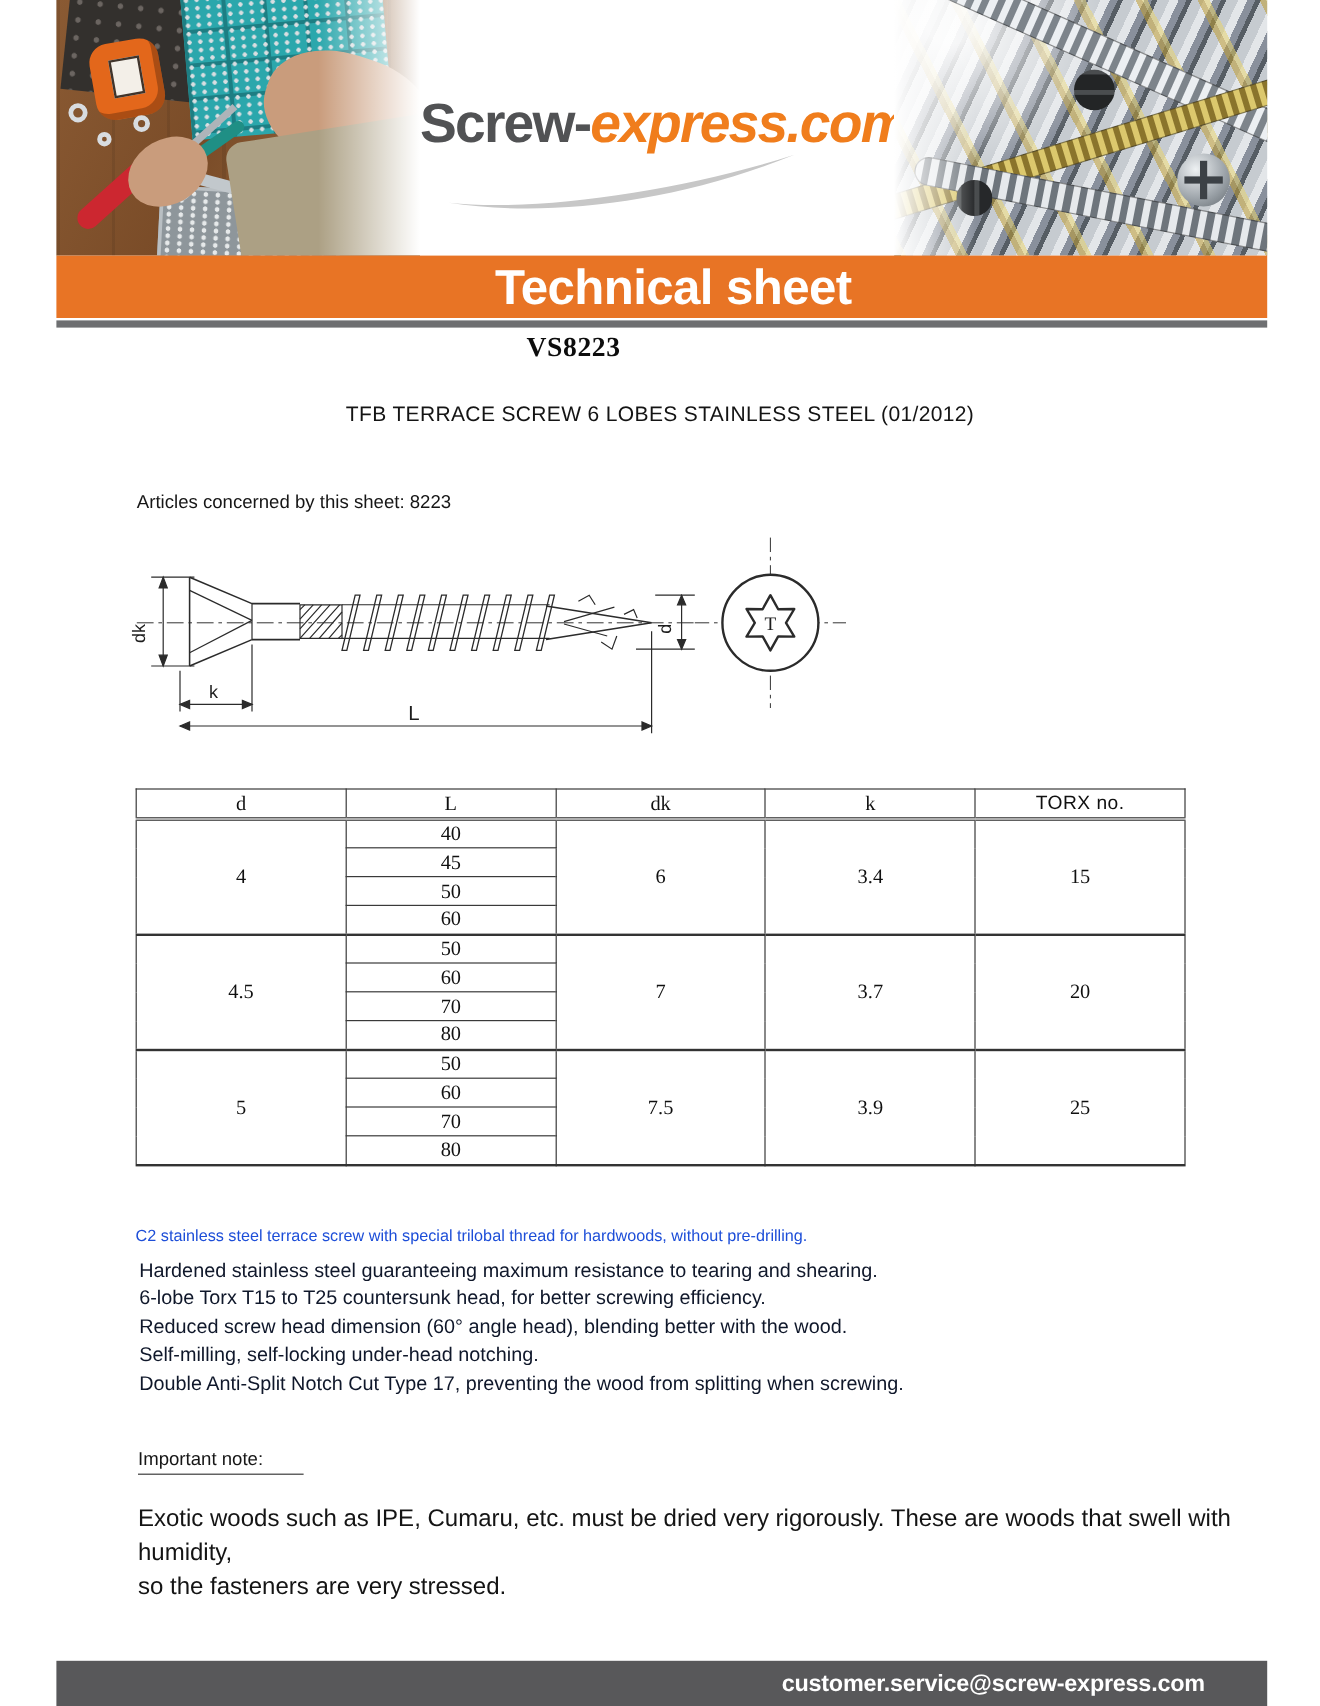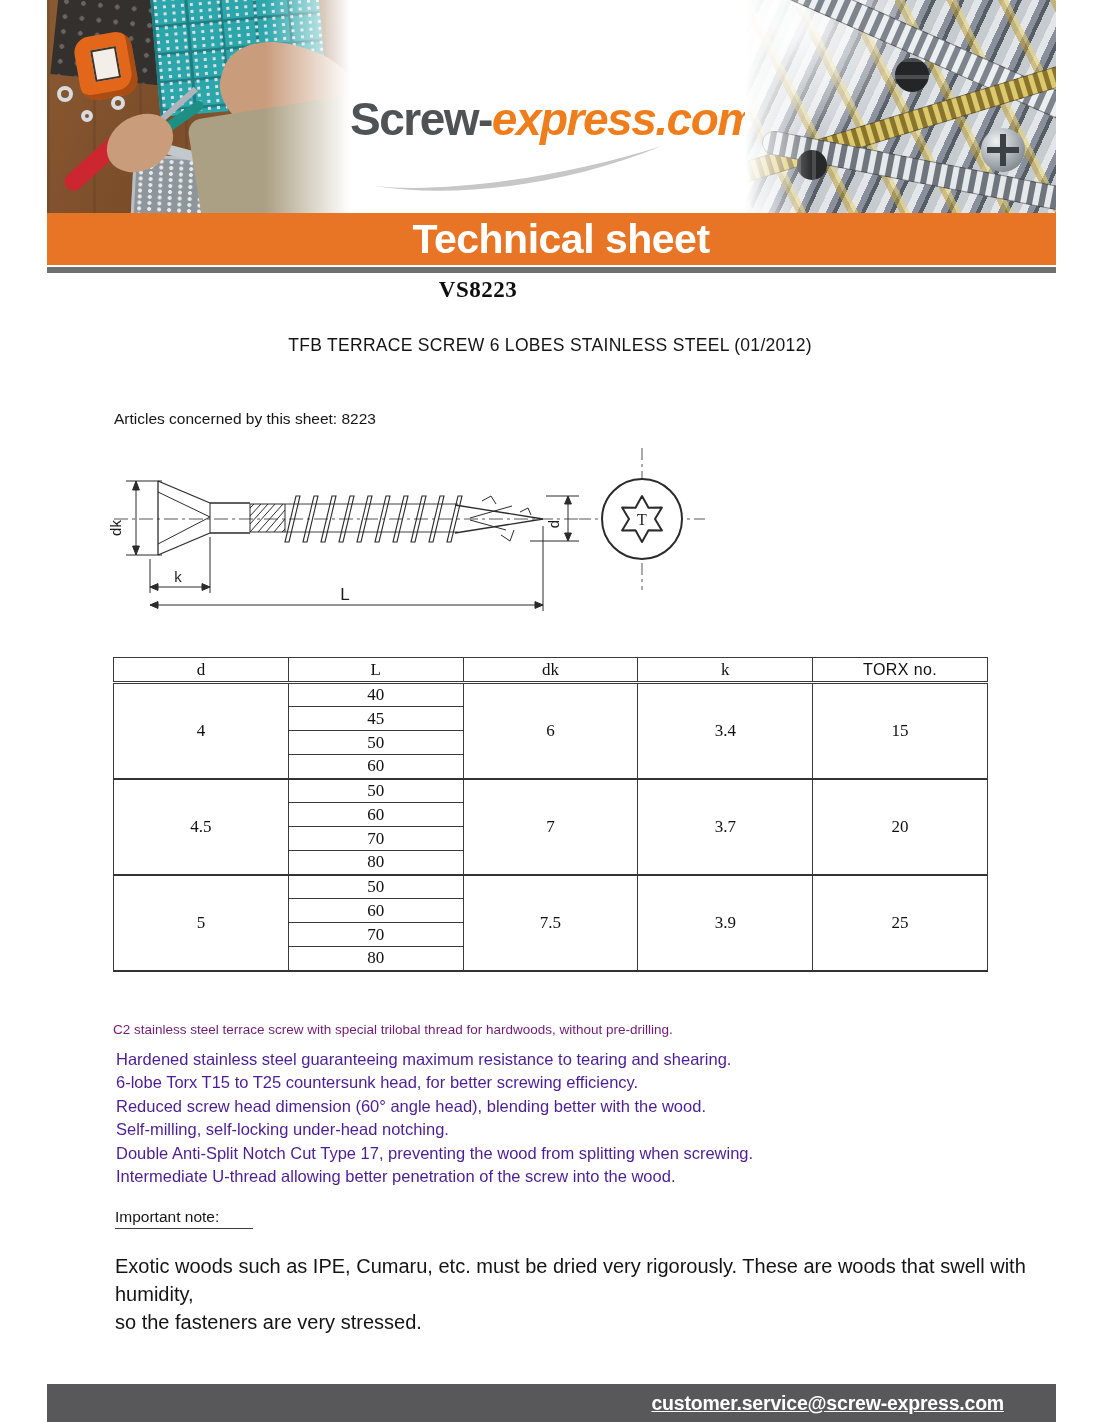--- a/index.html
+++ b/index.html
@@ -71,21 +71,21 @@
   .sh1 { left:150px; top:58px; width:34px; height:34px; background:#232526;
     background-image: linear-gradient(#4a4d4f 4px, transparent 4px); background-size:100% 17px; }
   .sh2 { left:236px; top:128px; width:44px; height:44px;
     background: radial-gradient(circle at 35% 30%, #eef1f3, #9aa1a7 60%, #62696f);
     }
   .sh2::after{ content:""; position:absolute; left:19px; top:6px; width:6px; height:32px; background:#3c4146; }
   .sh2::before{ content:""; position:absolute; left:6px; top:19px; width:32px; height:6px; background:#3c4146; }
   .sh3 { left:52px; top:150px; width:30px; height:30px; background:#26282a;
     background-image: linear-gradient(90deg, #4a4d4f 4px, transparent 4px); background-size:15px 100%; }
 
-  .logo-zone { position:absolute; left:350px; top:18px; width:395px; height:198px; background:#fff; text-align:right; }
+  .logo-zone { position:absolute; left:350px; top:1px; width:395px; height:198px; background:#fff; text-align:right; }
   .logo-line { margin-top:74px; font-size:46px; font-weight:700; letter-spacing:-1.5px; white-space:nowrap; }
   .logo-gray { color:#515254; }
   .logo-orange { color:#f07d1c; font-style:italic; }
   .swoosh { display:block; margin:-4px auto 0; transform:translateX(-30px); }
 
   .banner { position:absolute; left:47px; top:213px; width:1009px; height:52px; background:#e87425;
     color:#ffffff; font-size:41px; font-weight:700; letter-spacing:-0.5px; text-align:center; line-height:53px;padding-left:19px; }
   .graybar { position:absolute; left:47px; top:267px; width:1009px; height:6px; background:#6e6f71; }
 
   
@@ -107,30 +107,30 @@
     border-collapse:collapse; table-layout:fixed; text-align:center;
     font-family:"Liberation Serif", serif; font-size:17px; color:#101010; }
   .dims-table th, .dims-table td { border:1px solid #3a3a3a; padding:0; height:24px; font-weight:400; }
   .dims-table thead th { height:25px; border-bottom:3px double #3a3a3a; }
   .dims-table tr.g-top td { border-top:2px solid #333; }
   .dims-table .th-small { font-family:"Liberation Sans", sans-serif; font-size:16px; letter-spacing:.4px; }
   .dims-table tbody { border-bottom:2px solid #333; }
 
   
   .description { position:absolute; left:113px; top:1020px; width:940px; }
-  .desc-intro { font-size:13.5px; color:#701a75; line-height:20px; margin-bottom:8px; }
-  .desc-line { font-size:16.5px; color:#4c1d95; line-height:23.4px; padding-left:3px; }
+  .desc-intro { font-size:13.5px; color:#1d4ed8; line-height:20px; margin-bottom:8px; }
+  .desc-line { font-size:16.5px; color:#0f172a; line-height:23.4px; padding-left:3px; }
   .note-heading { position:absolute; left:115px; top:1208px; font-size:15.5px; color:#161616; }
   .note-heading span { border-bottom:1.5px solid #3c3c3c; padding-right:34px; padding-bottom:2px; display:inline-block; }
   .note-body { position:absolute; left:115px; top:1252px; width:950px; font-size:20px; line-height:28px; color:#141414; }
 
   
   .footer-bar { position:absolute; left:47px; top:1384px; width:1009px; height:38px; background:#58585a;
     color:#ffffff; font-weight:700; font-size:19.5px; letter-spacing:-0.2px;
-    text-align:right; line-height:38px; padding-right:52px;text-decoration:underline; }
+    text-align:right; line-height:38px; padding-right:52px; }
 </style>
 </head>
 <body>
 
 <div class="photo photo-left">
   <div class="ph pegboard"></div>
   <div class="ph tealbox"></div>
   <div class="ph tape">
       <div class="ph tape-label"></div>
     </div>
@@ -290,21 +290,20 @@
   </tbody>
 </table>
 
 <div class="description">
   <div class="desc-intro">C2 stainless steel terrace screw with special trilobal thread for hardwoods, without pre-drilling.</div>
   <div class="desc-line">Hardened stainless steel guaranteeing maximum resistance to tearing and shearing.</div>
   <div class="desc-line">6-lobe Torx T15 to T25 countersunk head, for better screwing efficiency.</div>
   <div class="desc-line">Reduced screw head dimension (60° angle head), blending better with the wood.</div>
   <div class="desc-line">Self-milling, self-locking under-head notching.</div>
   <div class="desc-line">Double Anti-Split Notch Cut Type 17, preventing the wood from splitting when screwing.</div>
-  <div class="desc-line">Intermediate U-thread allowing better penetration of the screw into the wood.</div>
 </div>
 
 <div class="note-heading">
   <span>Important note:</span>
 </div>
 <div class="note-body">
   <div>Exotic woods such as IPE, Cumaru, etc. must be dried very rigorously. These are woods that swell with humidity,</div>
   <div>so the fasteners are very stressed.</div>
 </div>
 

